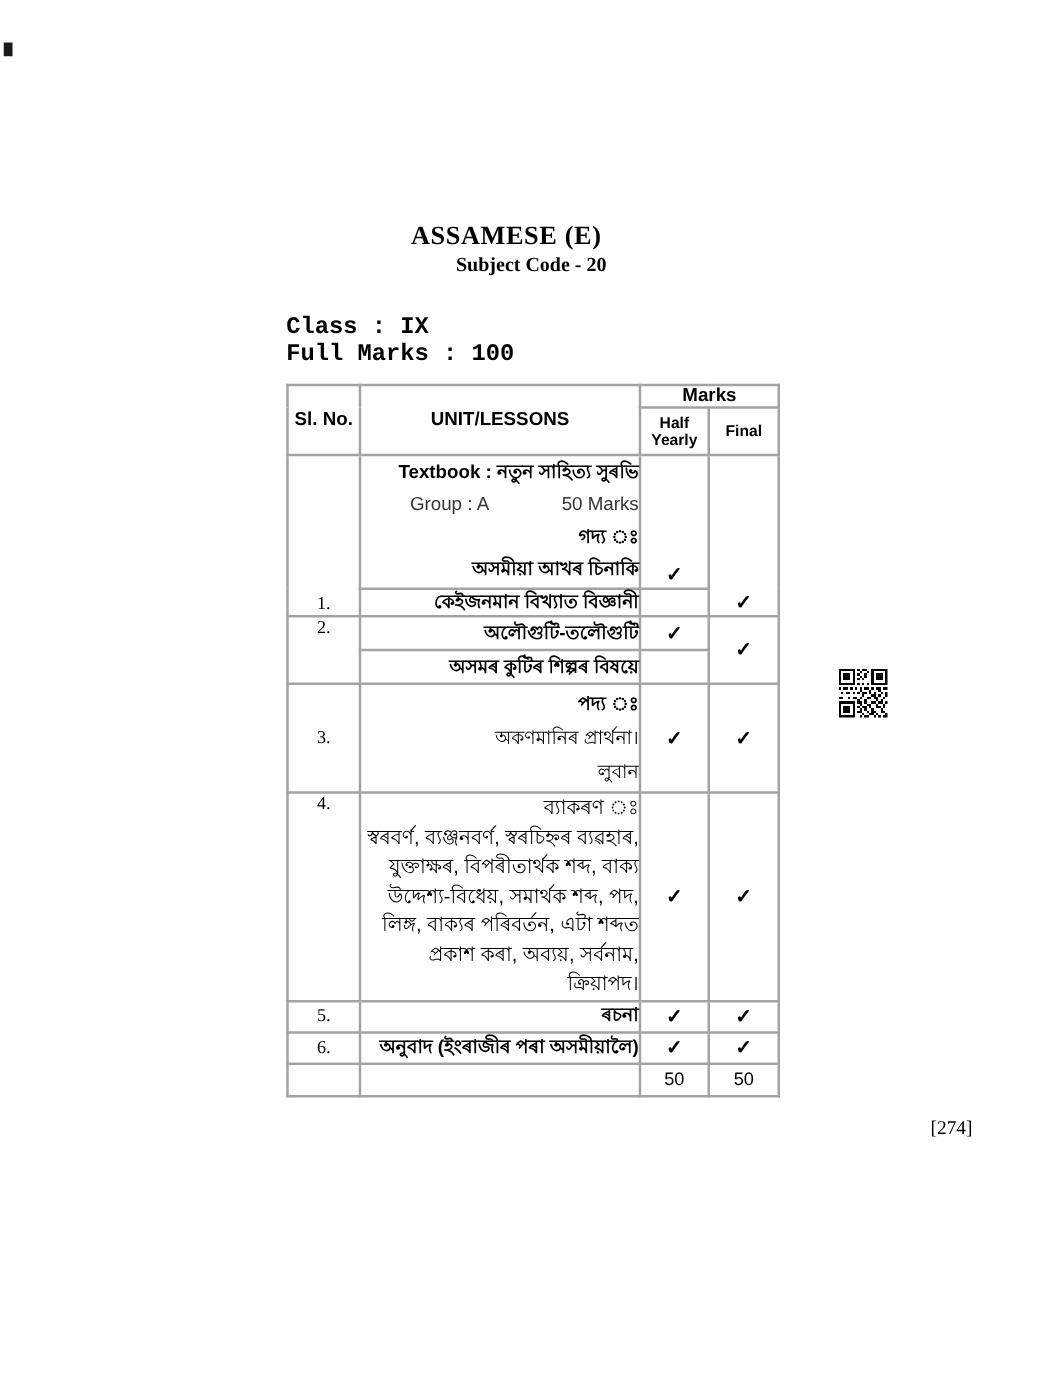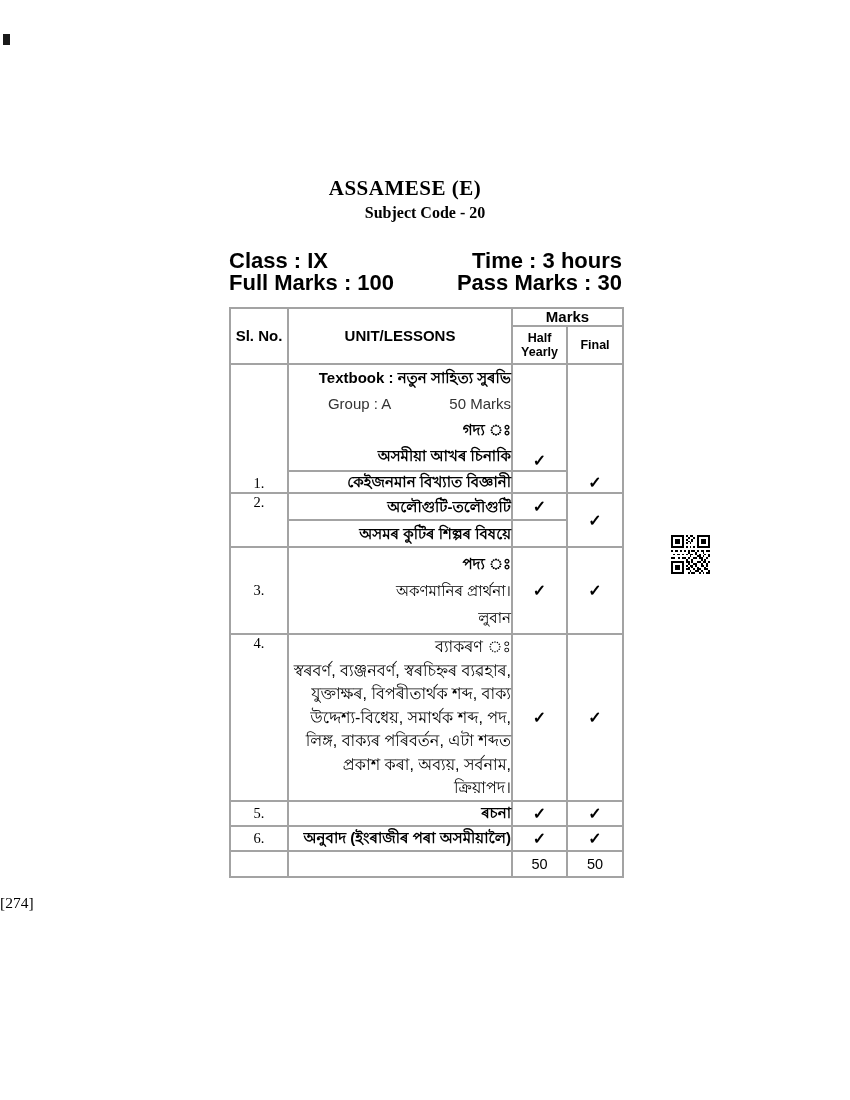--- a/index.html
+++ b/index.html
@@ -11,21 +11,21 @@
   .artifact{left:3px;top:34px;width:7px;height:11px;background:#1a1a1a;}
 
   
   .doc-title{left:0;top:176px;width:810px;text-align:center;
     font-family:"Liberation Serif",serif;font-weight:bold;font-size:21px;letter-spacing:.5px;}
   .doc-subtitle{left:0;top:204px;width:850px;text-align:center;
     font-family:"Liberation Serif",serif;font-weight:bold;font-size:16px;}
 
   
   .info{left:229px;top:250px;width:393px;display:flex;justify-content:space-between;
-    font-family:Liberation Sans, sans-serif;font-weight:bold;font-size:22px;line-height:22px;}
+    font-family:Liberation Mono, monospace;font-weight:bold;font-size:19px;line-height:22px;}
   .info .right{text-align:right;}
 
   
   table.syllabus{position:absolute;left:229px;top:307px;width:393px;
     border-collapse:collapse;table-layout:fixed;}
   table.syllabus td,table.syllabus th{border:2px solid #a3a3a3;padding:0;vertical-align:middle;}
   th{font-family:"Liberation Sans",sans-serif;}
   .h-marks{height:18px;font-size:15px;line-height:16px;font-weight:bold;text-align:center;}
   .h-sub{height:38px;}
   .h-main{font-size:15px;font-weight:bold;text-align:center;}
@@ -51,39 +51,35 @@
   .pb26{padding-bottom:26px;}
   .pb12{padding-bottom:12px;}
   .pb4{padding-bottom:4px;}
   .pt3{padding-top:3px;}
   .pt4{padding-top:4px;}
 
   
   .qr{left:671px;top:535px;width:39px;height:39px;}
 
   
-  .page-num{left:0;top:894px;width:778px;text-align:left;
+  .page-num{left:0;top:894px;width:778px;text-align:right;
     font-family:"Liberation Serif",serif;font-size:15.5px;}
 </style>
 </head>
 <body>
 
 <div class="abs artifact"></div>
 
 <div class="abs doc-title">ASSAMESE (E)</div>
 <div class="abs doc-subtitle">Subject Code - 20</div>
 
 <div class="abs info">
   <div class="left">
     <div>Class : IX</div>
     <div>Full Marks : 100</div>
-  </div>
-  <div class="right">
-    <div>Time : 3 hours</div>
-    <div>Pass Marks : 30</div>
   </div>
 </div>
 
 <table class="syllabus">
   <colgroup>
       <col style="width:58px">
       <col style="width:224px">
       <col style="width:55px">
       <col style="width:56px">
     </colgroup>

